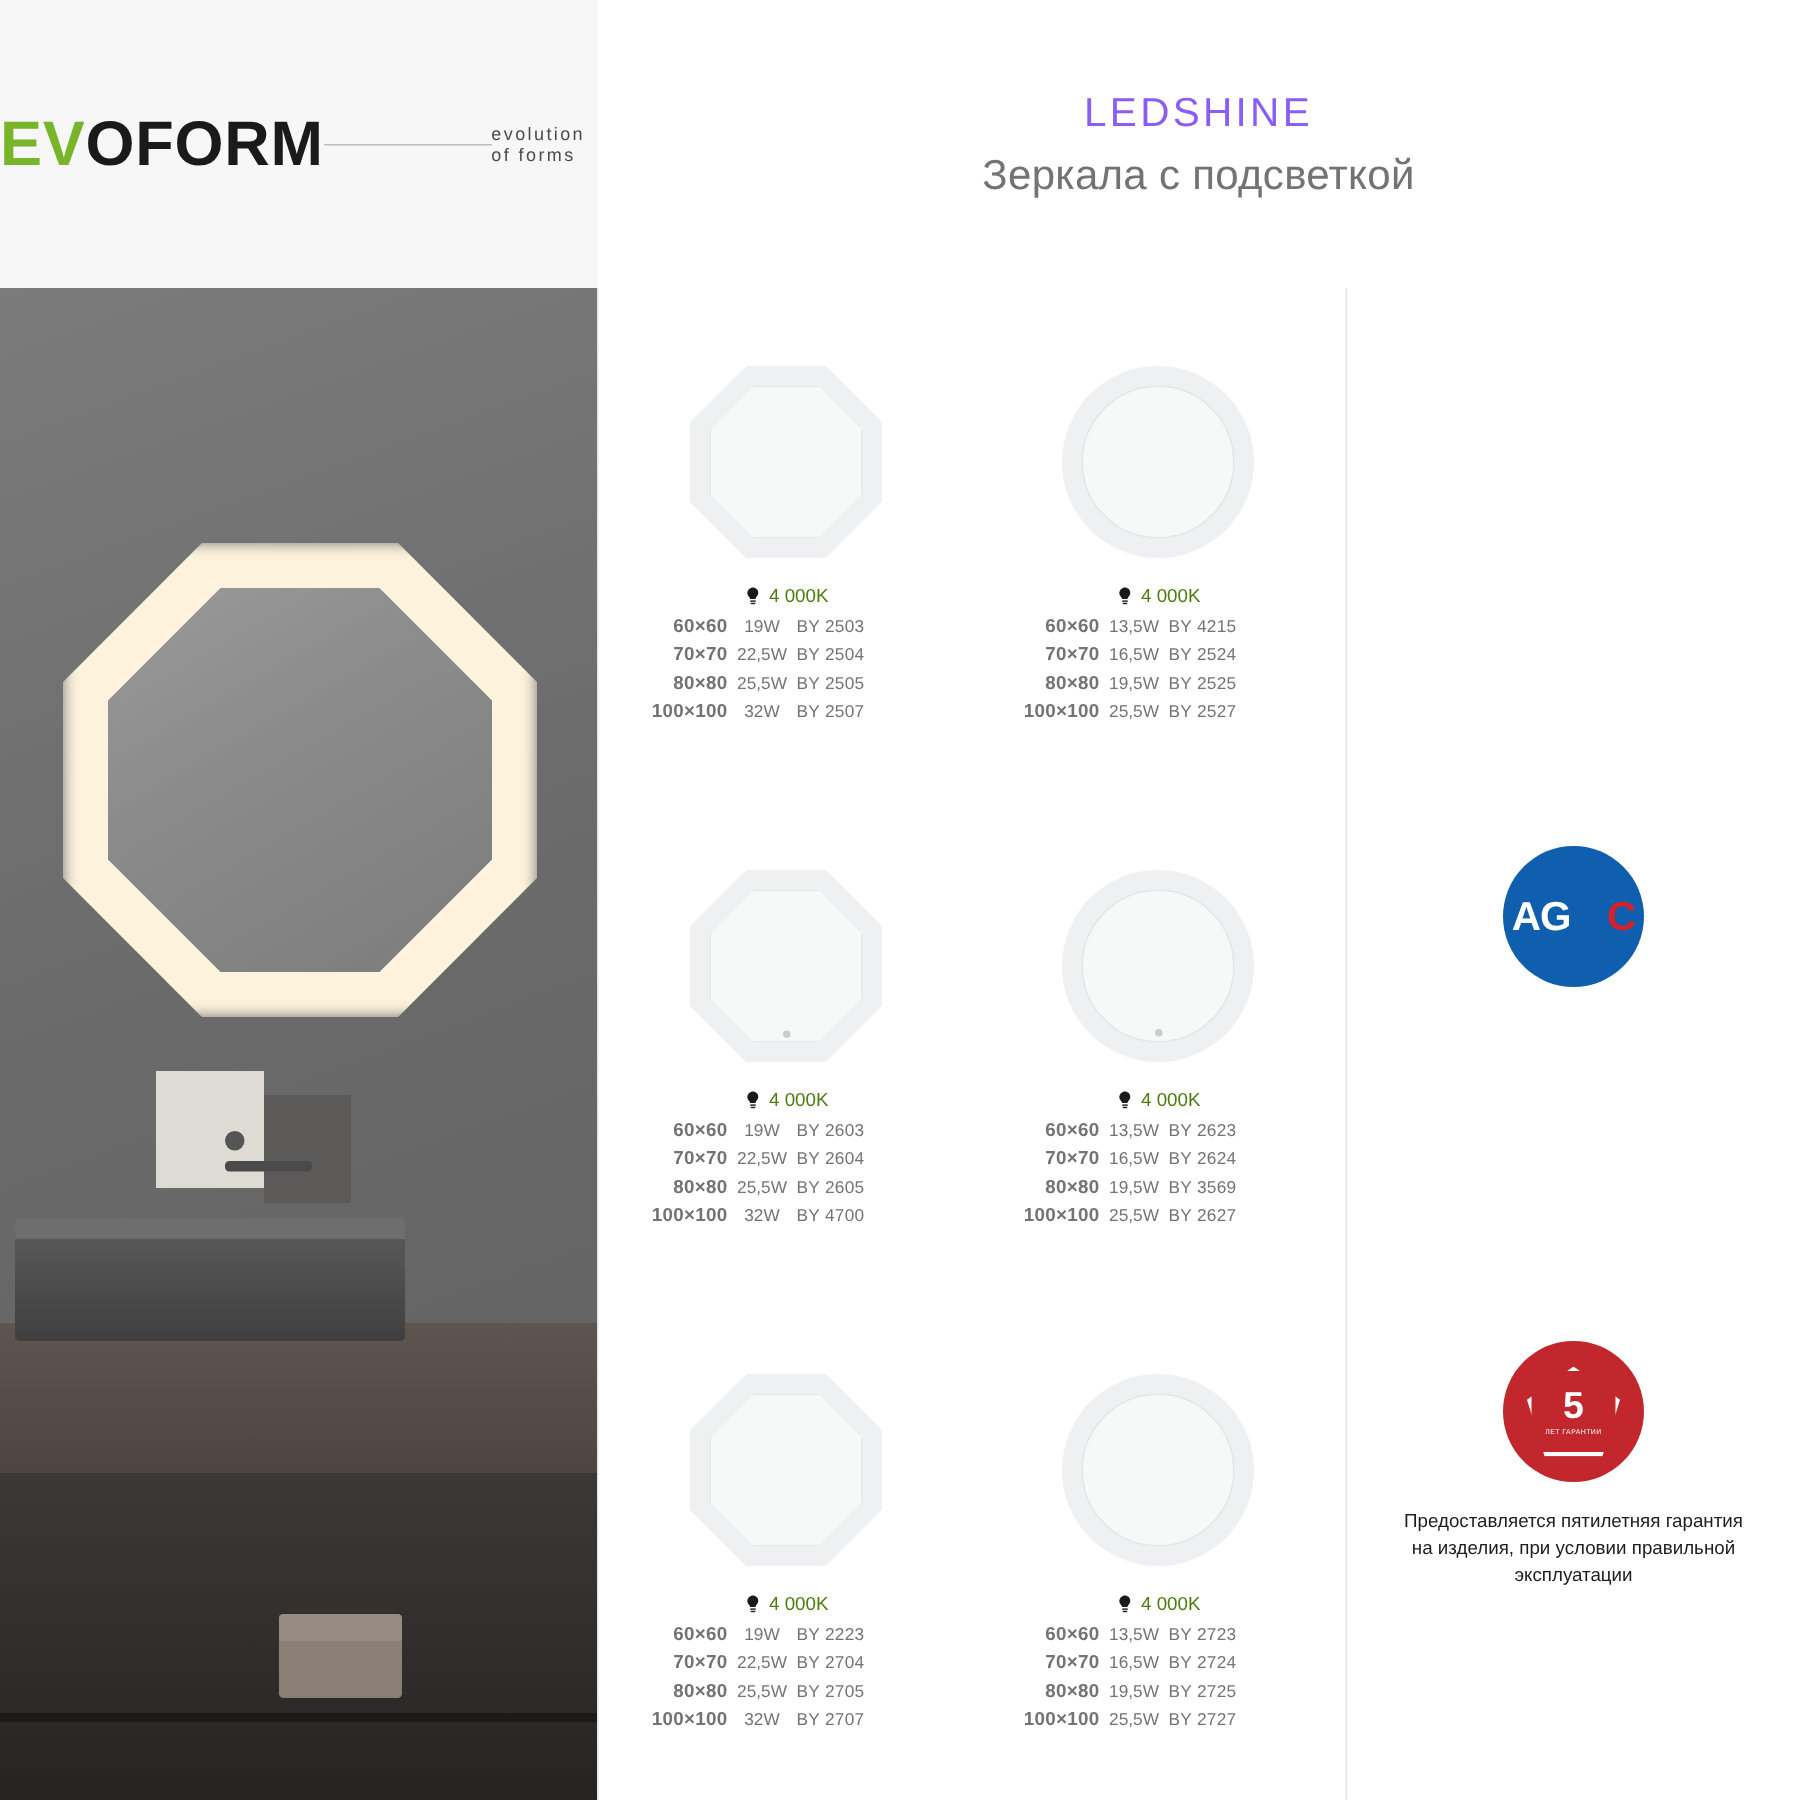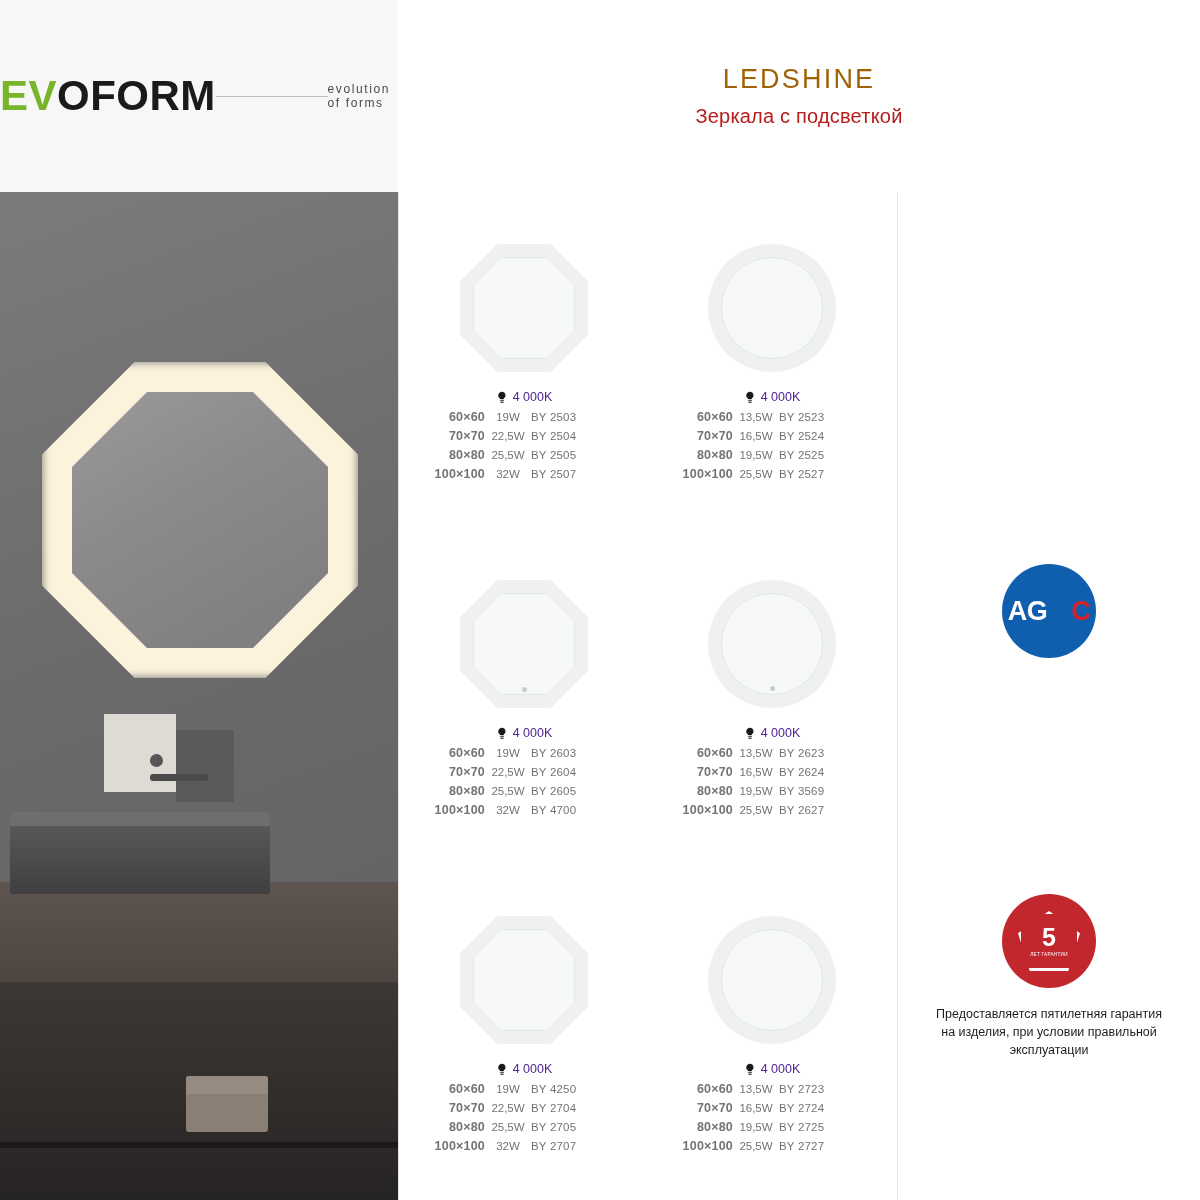--- a/index.html
+++ b/index.html
@@ -22,22 +22,22 @@
   .logo-word .g { color: #79b52b; }
   .logo-word .d { color: #1a1a1a; }
   .logo-rule { width: 196px; height: 1px; background: #bdbdbd; margin: 7px 0 6px 0; }
   .logo-tag { font-size: 12px; color: #4a4a4a; letter-spacing: 1.6px; }
 
   .title-box {
     position: absolute; left: 398px; top: 0; width: 802px; height: 192px;
     display: flex; flex-direction: column; align-items: center; justify-content: center;
     background: #fff;
   }
-  .title-main { font-size: 27px; color: #a16207; letter-spacing: 2.2px; font-weight: normal; }
-  .title-sub { font-size: 20px; color: #b91c1c; margin-top: 10px; letter-spacing: 0.2px; }
+  .title-main { font-size: 27px; color: #8b5cf6; letter-spacing: 2.2px; font-weight: normal; }
+  .title-sub { font-size: 28px; color: #737373; margin-top: 10px; letter-spacing: 0.2px; }
 
   
   .photo {
     position: absolute; left: 0; top: 192px; width: 398px; height: 1008px;
     background: #6f6f6f; overflow: hidden;
   }
   .ph-wall { position: absolute; inset: 0; background: linear-gradient(160deg,#7b7b7b 0%, #6a6a6a 45%, #5f5f5f 100%); }
   .ph-counter {
     position: absolute; left: 0; top: 690px; width: 398px; height: 100px;
     background: linear-gradient(180deg,#5e5450 0%, #4e4541 100%);
@@ -103,21 +103,21 @@
     border-radius: 50%; background: #f7f8f8; border: 1px solid #e3e6e7;
   }
   .sensor { position: absolute; width: 5px; height: 5px; border-radius: 50%; background: #c9cdd0; }
   .sensor.oct-s { left: 62px; bottom: 16px; }
   .sensor.rnd-s { left: 62px; bottom: 17px; }
 
   .temp-row {
     position: absolute; top: 196px; width: 250px; height: 18px;
     display: flex; align-items: center; justify-content: center; gap: 5px;
   }
-  .temp-label { font-size: 12.5px; color: #4c1d95; }
+  .temp-label { font-size: 12.5px; color: #4d7c0f; }
   .bulb { width: 12px; height: 13px; display: block; }
 
   .specs { position: absolute; top: 218px; left: 0; width: 250px; }
   .spec-row { display: flex; align-items: baseline; font-size: 12px; color: #737373; height: 19px; }
   .sp-size { width: 86px; text-align: right; font-weight: bold; font-size: 12.5px; letter-spacing: 0.2px; }
   .sp-w { width: 46px; text-align: center; font-size: 11.5px; }
   .sp-code { width: 82px; text-align: left; font-size: 11.5px; letter-spacing: 0.2px; }
 
   
   .right {
@@ -245,21 +245,21 @@
             <path d="M6 0.7c2.1 0 3.8 1.7 3.8 3.8 0 1.5-.8 2.3-1.4 3-.4.5-.6.9-.6 1.4H3.9c0-.5-.2-.9-.6-1.4-.6-.7-1.4-1.5-1.4-3C2.2 2.4 3.9.7 6 .7z" fill="#1a1a1a"></path>
             <rect x="4" y="10" width="4" height="1" fill="#1a1a1a"></rect>
             <rect x="4.4" y="11.7" width="3.2" height="1" fill="#1a1a1a"></rect>
           </svg>
         <span class="temp-label">4 000K</span>
       </div>
       <div class="specs">
         <div class="spec-row">
           <span class="sp-size">60×60</span>
           <span class="sp-w">13,5W</span>
-          <span class="sp-code">BY 2523</span>
+          <span class="sp-code">BY 4215</span>
         </div>
         <div class="spec-row">
           <span class="sp-size">70×70</span>
           <span class="sp-w">16,5W</span>
           <span class="sp-code">BY 2524</span>
         </div>
         <div class="spec-row">
           <span class="sp-size">80×80</span>
           <span class="sp-w">19,5W</span>
           <span class="sp-code">BY 2525</span>
@@ -361,21 +361,21 @@
             <path d="M6 0.7c2.1 0 3.8 1.7 3.8 3.8 0 1.5-.8 2.3-1.4 3-.4.5-.6.9-.6 1.4H3.9c0-.5-.2-.9-.6-1.4-.6-.7-1.4-1.5-1.4-3C2.2 2.4 3.9.7 6 .7z" fill="#1a1a1a"></path>
             <rect x="4" y="10" width="4" height="1" fill="#1a1a1a"></rect>
             <rect x="4.4" y="11.7" width="3.2" height="1" fill="#1a1a1a"></rect>
           </svg>
         <span class="temp-label">4 000K</span>
       </div>
       <div class="specs">
         <div class="spec-row">
           <span class="sp-size">60×60</span>
           <span class="sp-w">19W</span>
-          <span class="sp-code">BY 4250</span>
+          <span class="sp-code">BY 2223</span>
         </div>
         <div class="spec-row">
           <span class="sp-size">70×70</span>
           <span class="sp-w">22,5W</span>
           <span class="sp-code">BY 2704</span>
         </div>
         <div class="spec-row">
           <span class="sp-size">80×80</span>
           <span class="sp-w">25,5W</span>
           <span class="sp-code">BY 2705</span>

